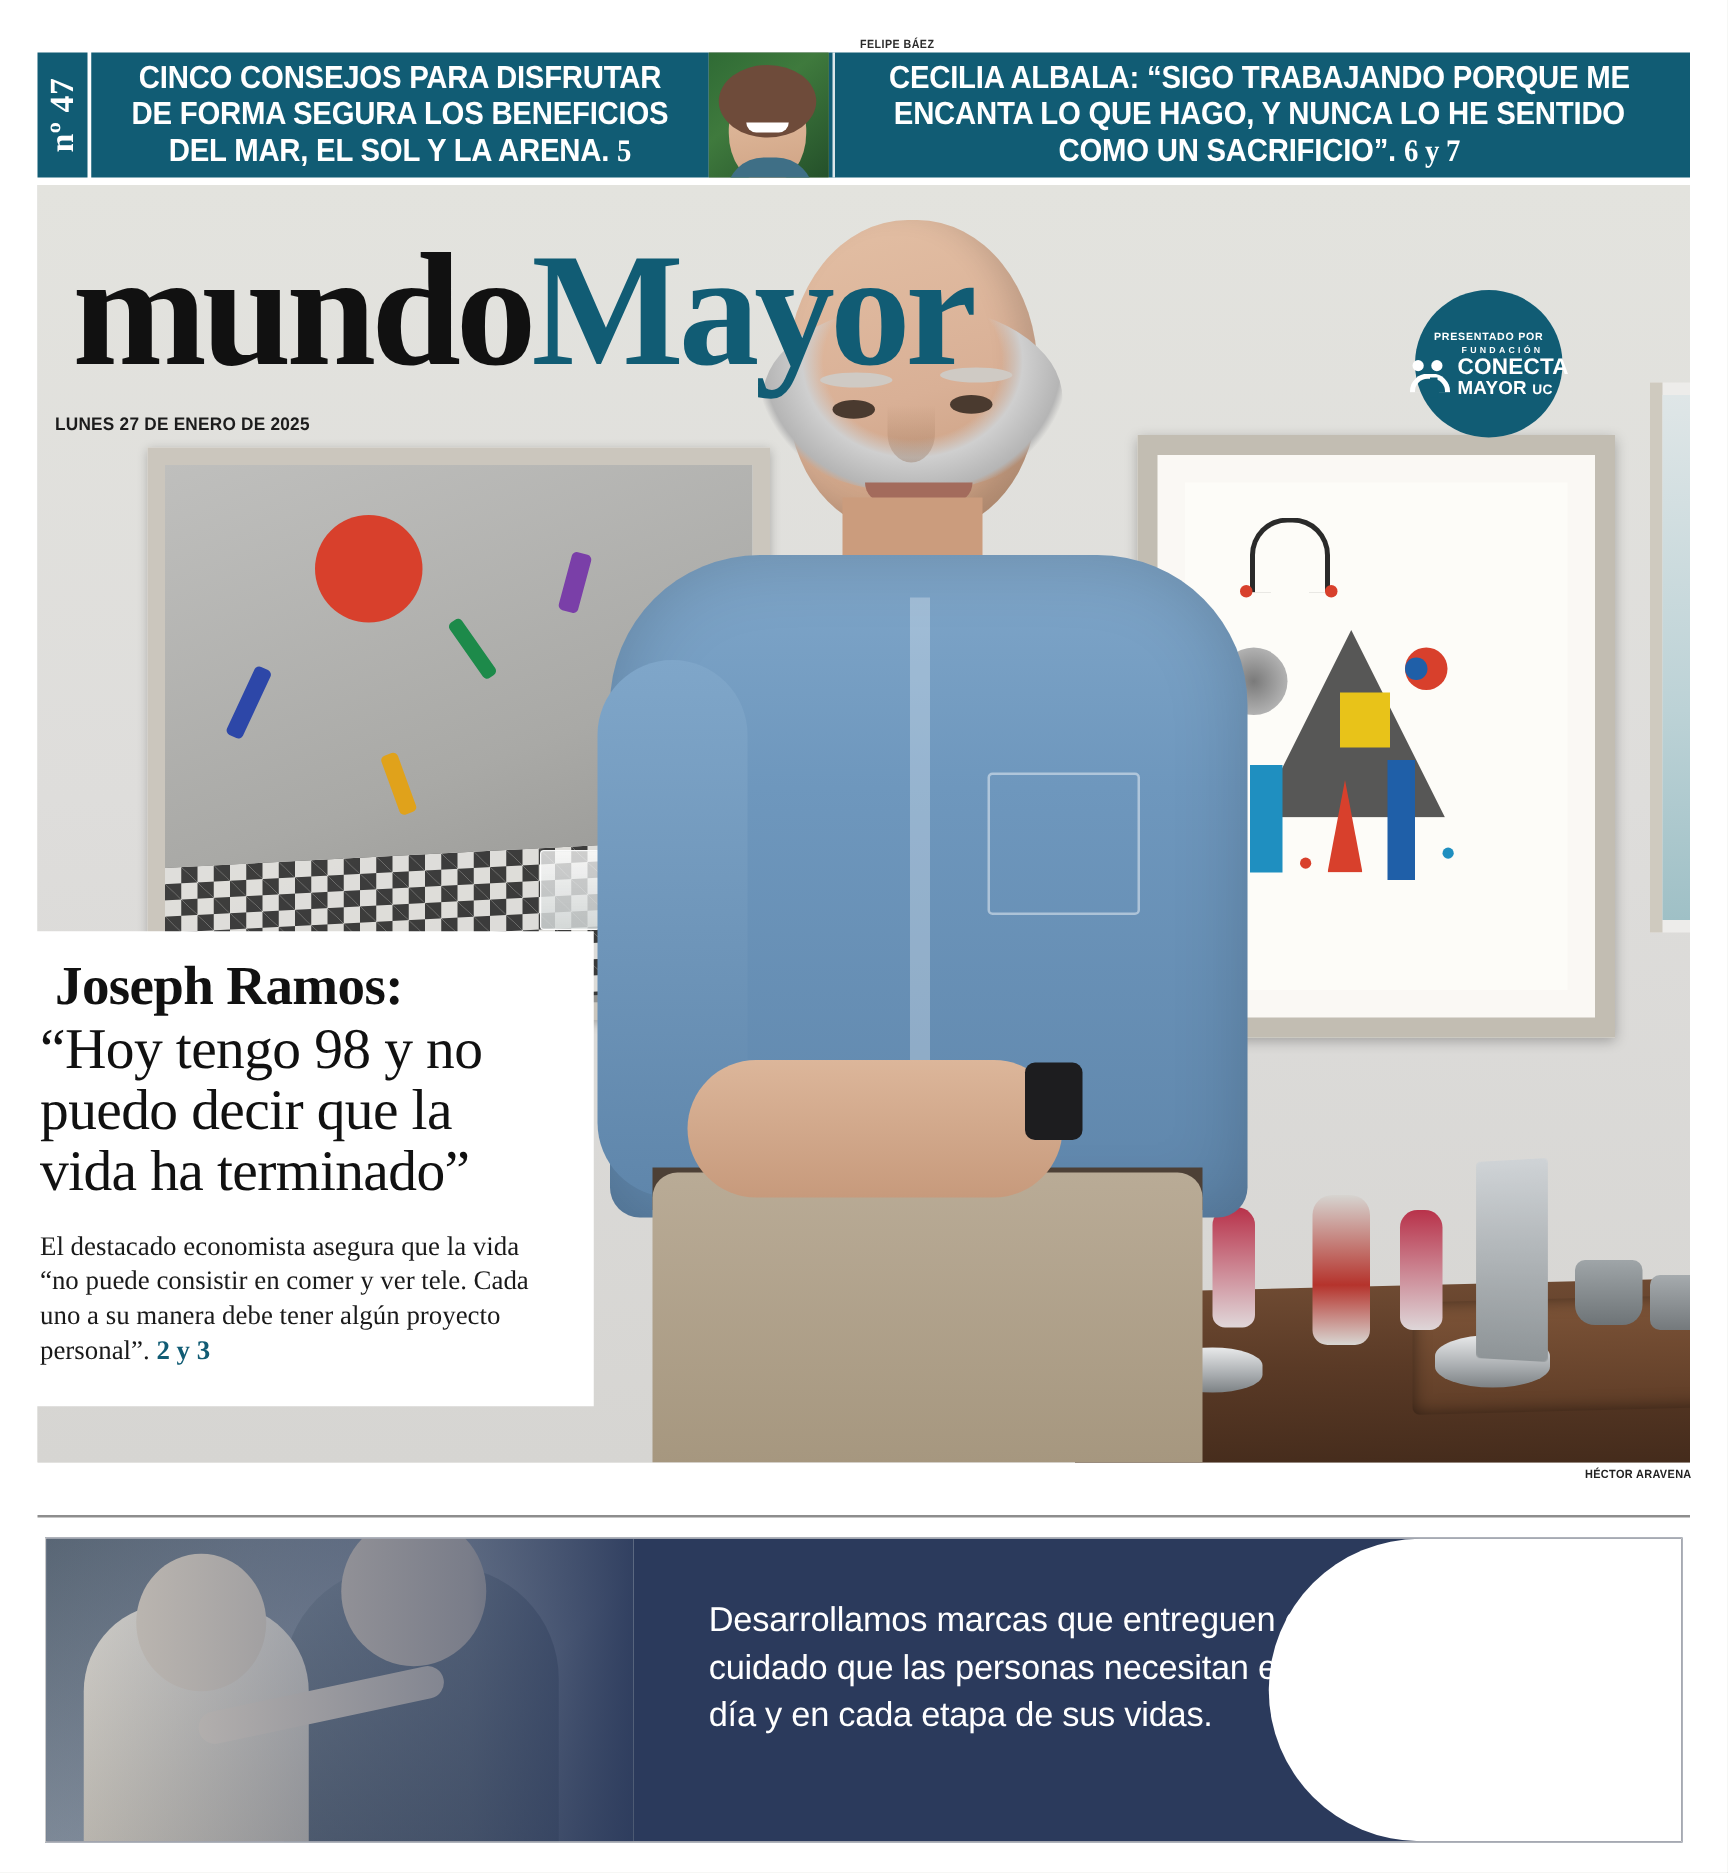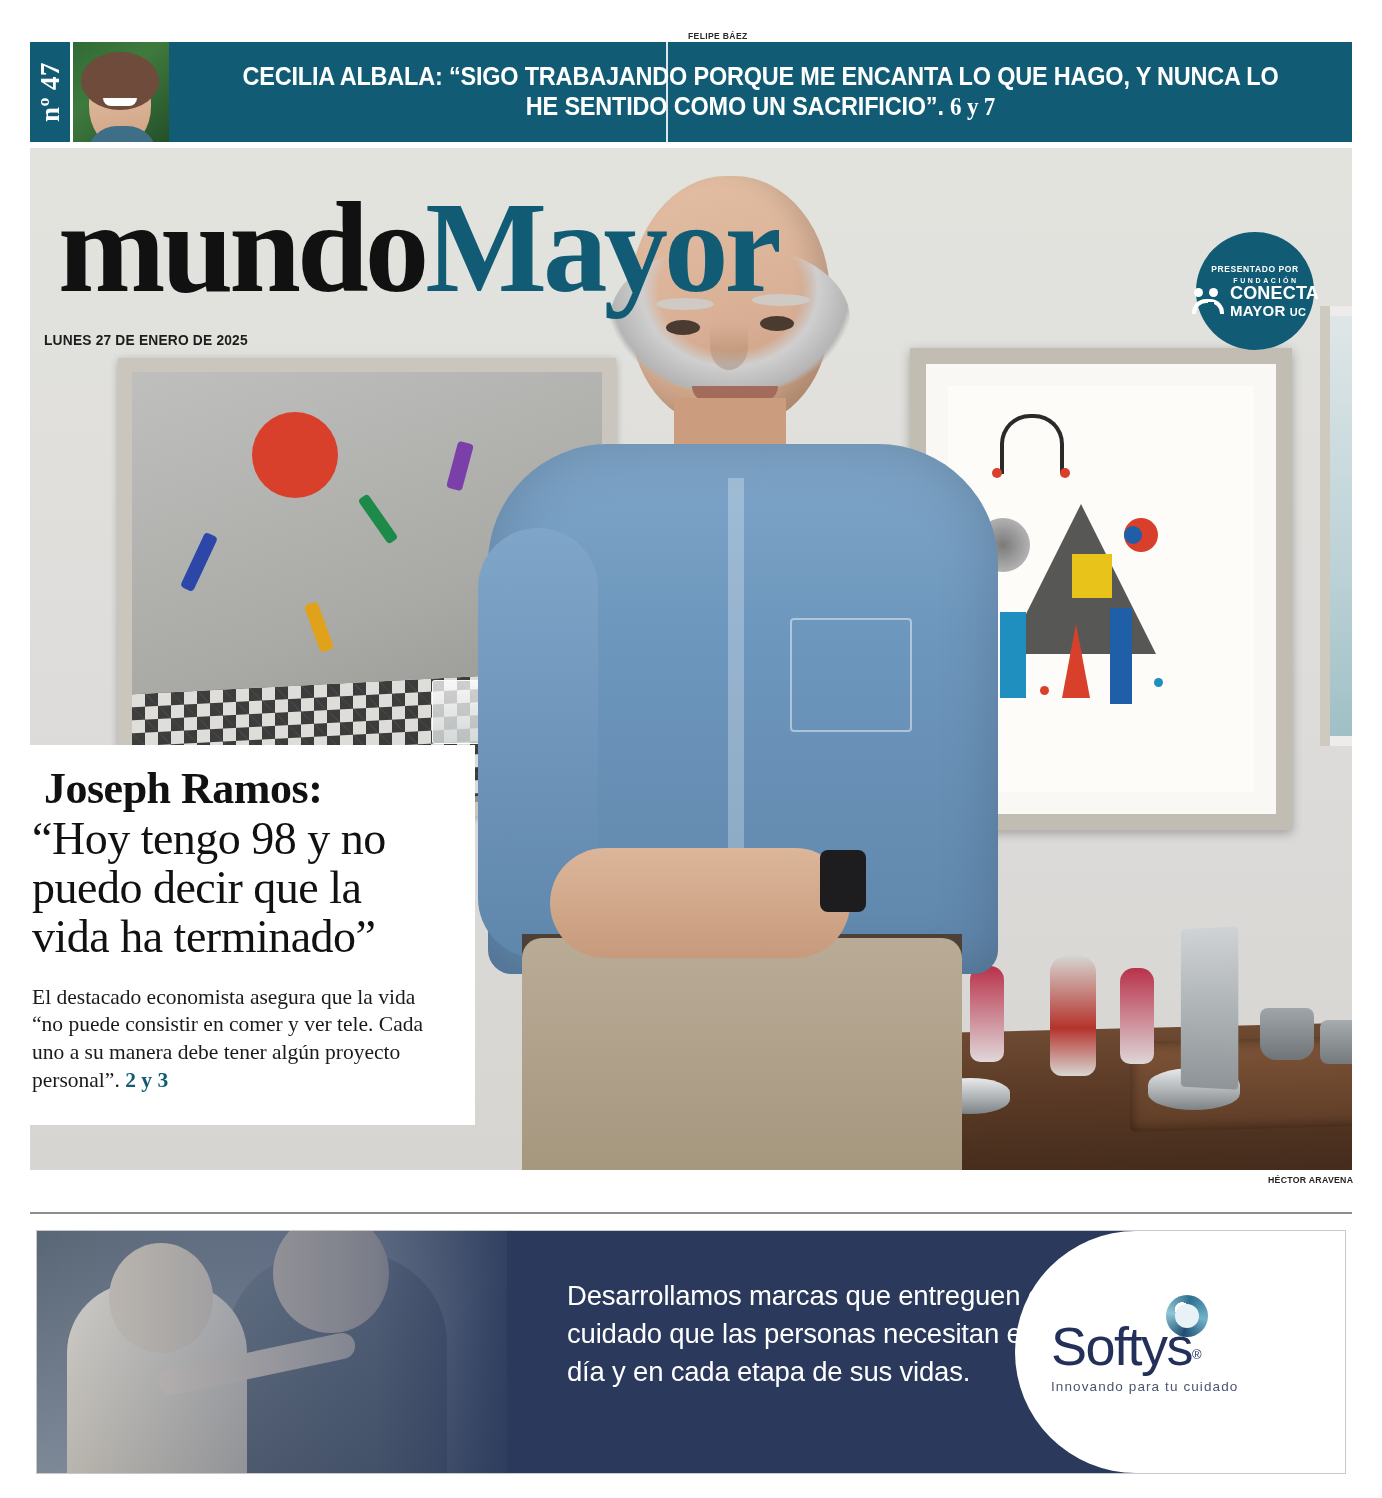--- a/index.html
+++ b/index.html
@@ -149,21 +149,21 @@
     color:#111;letter-spacing:-4px;margin:16px;white-space:nowrap;
   }
   .logo-mayor{color:#115C74;}
   .dateline{
     position:absolute;left:44px;top:332px;font-size:14.5px;font-weight:bold;color:#1c1c1c;
     letter-spacing:.2px;transform:scaleX(.95);transform-origin:left center;
   }
 
   
   .badge{
-    position:absolute;left:1196px;top:232px;width:118px;height:118px;border-radius:50%;
+    position:absolute;left:1132px;top:232px;width:118px;height:118px;border-radius:50%;
     background:#115C74;color:#fff;display:flex;flex-direction:column;align-items:center;
     justify-content:center;text-align:center;
   }
   .badge-top{font-size:8.5px;font-weight:bold;letter-spacing:.6px;margin-bottom:3px;}
   .badge-fund{font-size:7px;font-weight:bold;letter-spacing:2.6px;margin:0 0 0 22px;align-self:center;}
   .badge-row{display:flex;align-items:center;gap:5px;}
   .badge-mark{width:34px;height:26px;position:relative;flex:0 0 auto;}
   .badge-mark .dot{position:absolute;top:0;width:9px;height:9px;border-radius:50%;background:#fff;}
   .badge-mark .d1{left:3px;} .badge-mark .d2{left:18px;}
   .badge-mark .m{position:absolute;left:1px;top:11px;width:32px;height:15px;
@@ -224,20 +224,26 @@
 
 <div class="page">
 
   <div class="topbar">
 
     <div class="issue-chip">
       <span class="rot">nº 47</span>
     </div>
     <div class="chip-divider"></div>
 
+    <div class="teaser teaser-a">
+      <div class="teaser-txt">
+        <span>CINCO CONSEJOS PARA DISFRUTAR DE FORMA SEGURA LOS BENEFICIOS DEL MAR, EL SOL Y LA ARENA.</span>
+        <span class="teaser-ref">5</span>
+      </div>
+    </div>
 
     <div class="teaser-photo">
       <div style="position:absolute;inset:0;background:linear-gradient(140deg,#2f6b35 0%,#3f7a3d 40%,#24502a 100%);"></div>
       <div style="position:absolute;left:16px;top:18px;width:62px;height:86px;border-radius:50% 50% 46% 46%;background:linear-gradient(170deg,#e6c3a6,#cfa283);"></div>
       <div style="position:absolute;left:8px;top:10px;width:78px;height:58px;border-radius:50%;background:#6e4b3a;"></div>
       <div style="position:absolute;left:14px;top:84px;width:70px;height:30px;background:#3f6f86;border-radius:30px 30px 0 0;"></div>
       <div style="position:absolute;left:30px;top:56px;width:34px;height:8px;border-radius:0 0 20px 20px;background:#fff;"></div>
     </div>
 
     <div class="teaser teaser-b">
@@ -358,22 +364,15 @@
       <div class="bgroom"></div>
       <div class="p2"></div>
         <div class="p2head"></div>
       <div class="p1"></div>
         <div class="p1head"></div>
       <div class="arm"></div>
       <div class="veil"></div>
     </div>
     <div class="ad-copy">Desarrollamos marcas que entreguen el mejor cuidado que las personas necesitan en su día a día y en cada etapa de sus vidas.</div>
     <div class="ad-white"></div>
-    <div class="ad-logo">
-      <div class="softys-wrap">
-        <span class="softys">Softys</span><span class="softys-reg">®</span>
-        <span class="softys-globe"></span>
-      </div>
-      <div class="softys-tag">Innovando para tu cuidado</div>
-    </div>
   </div>
 
 </div>
 
 </body></html>

